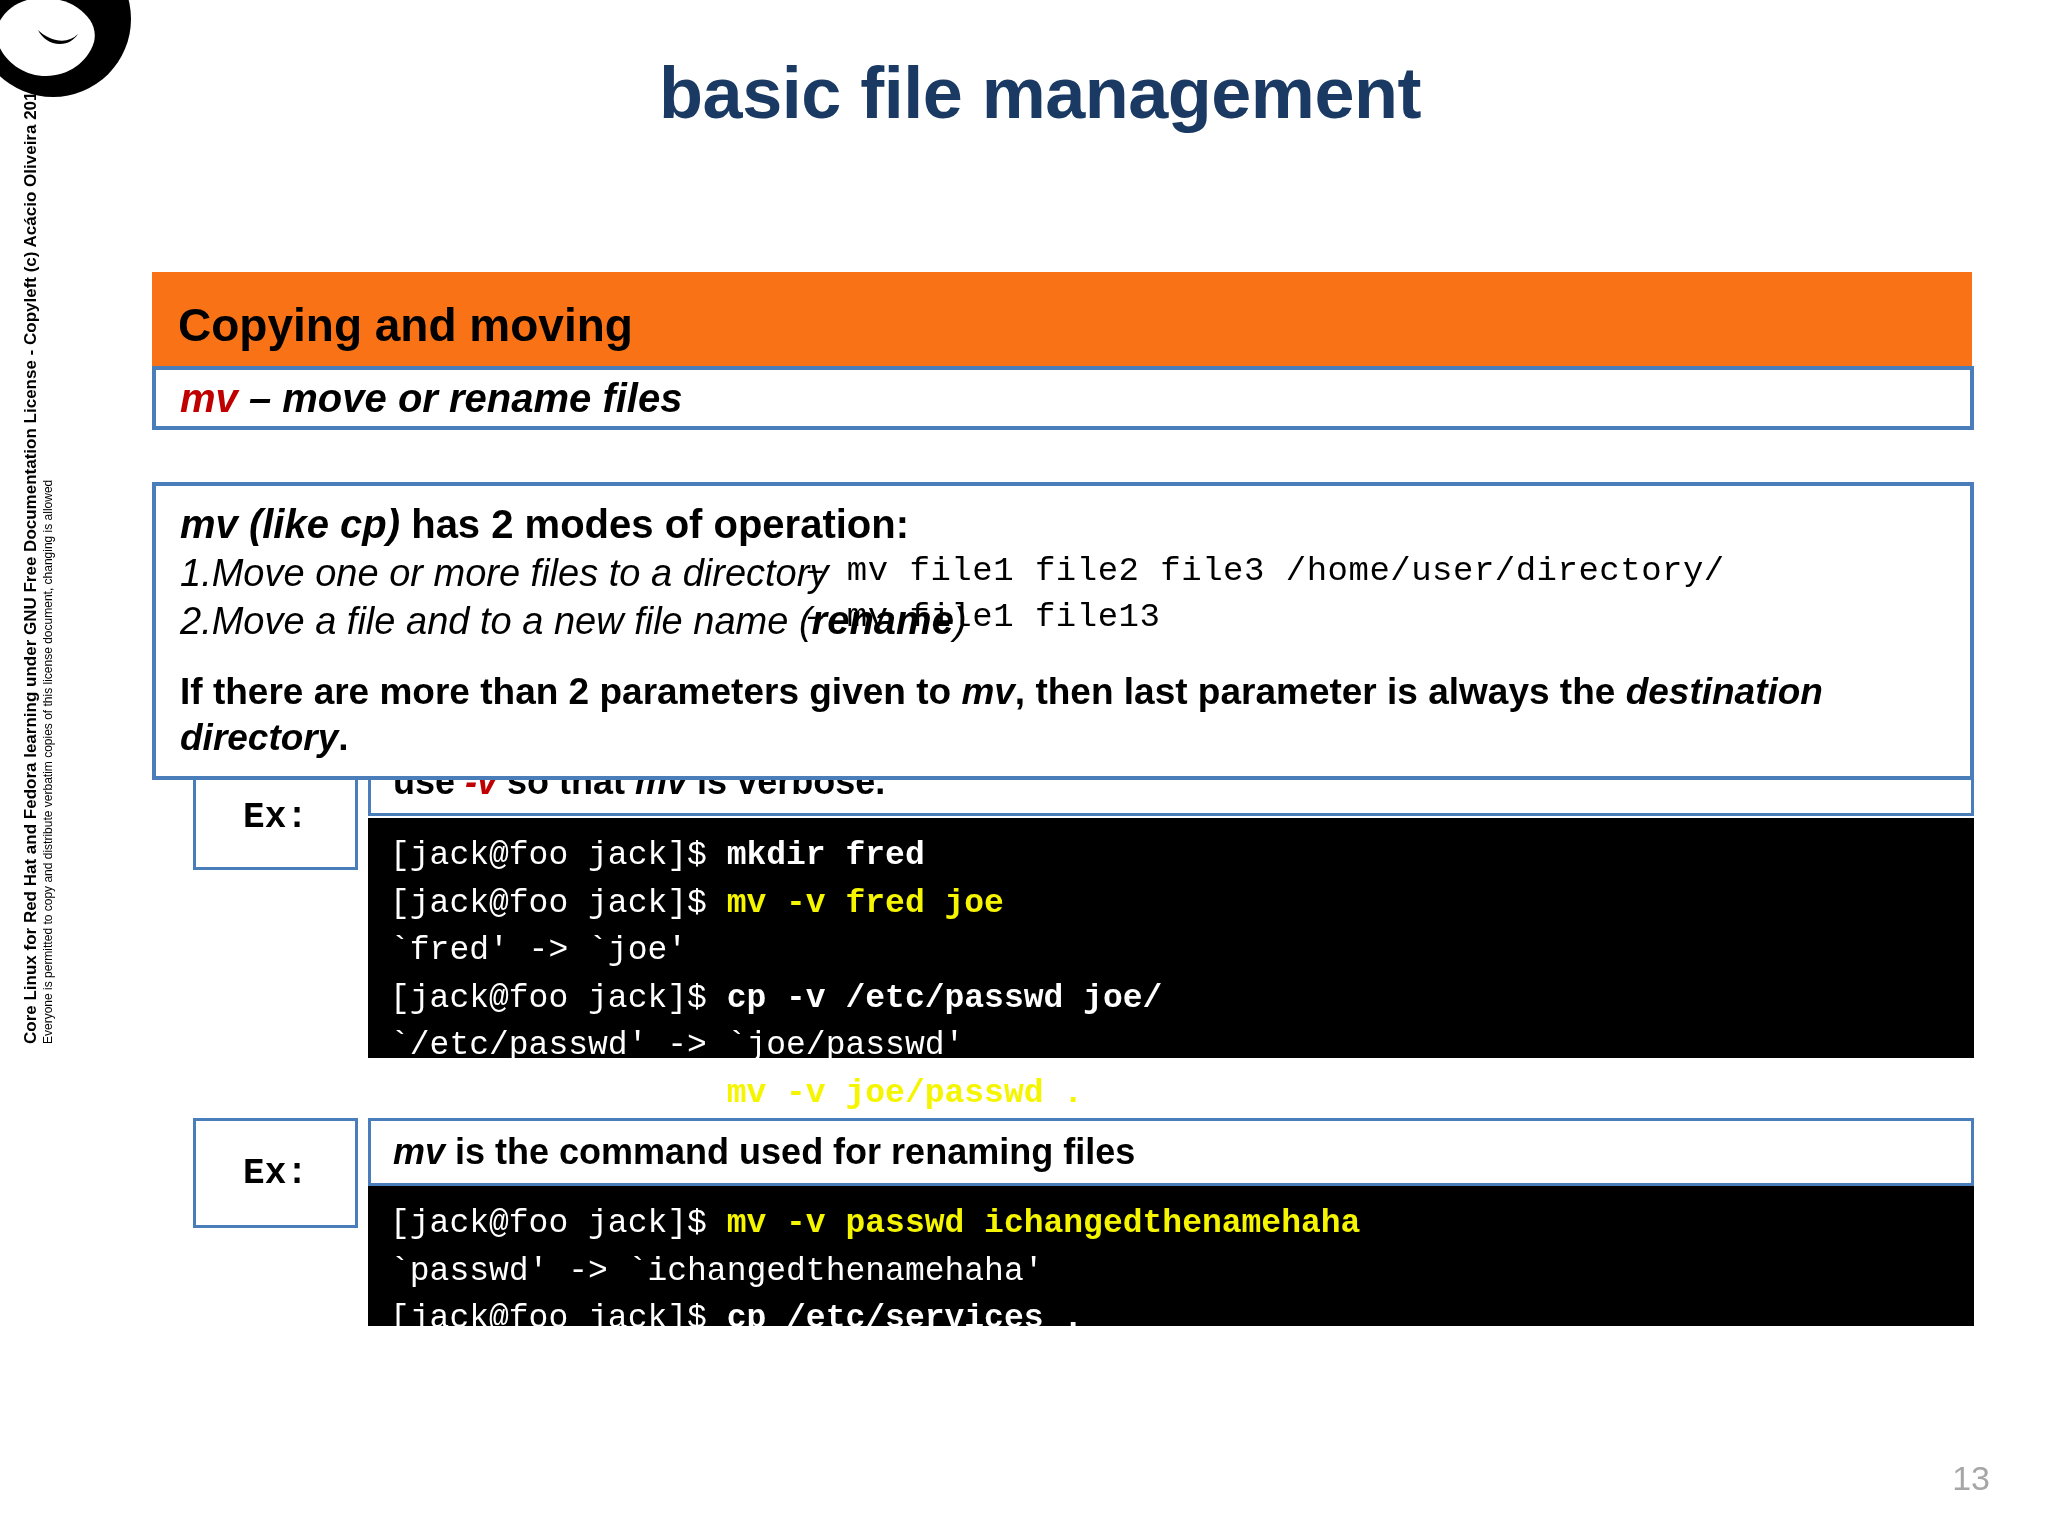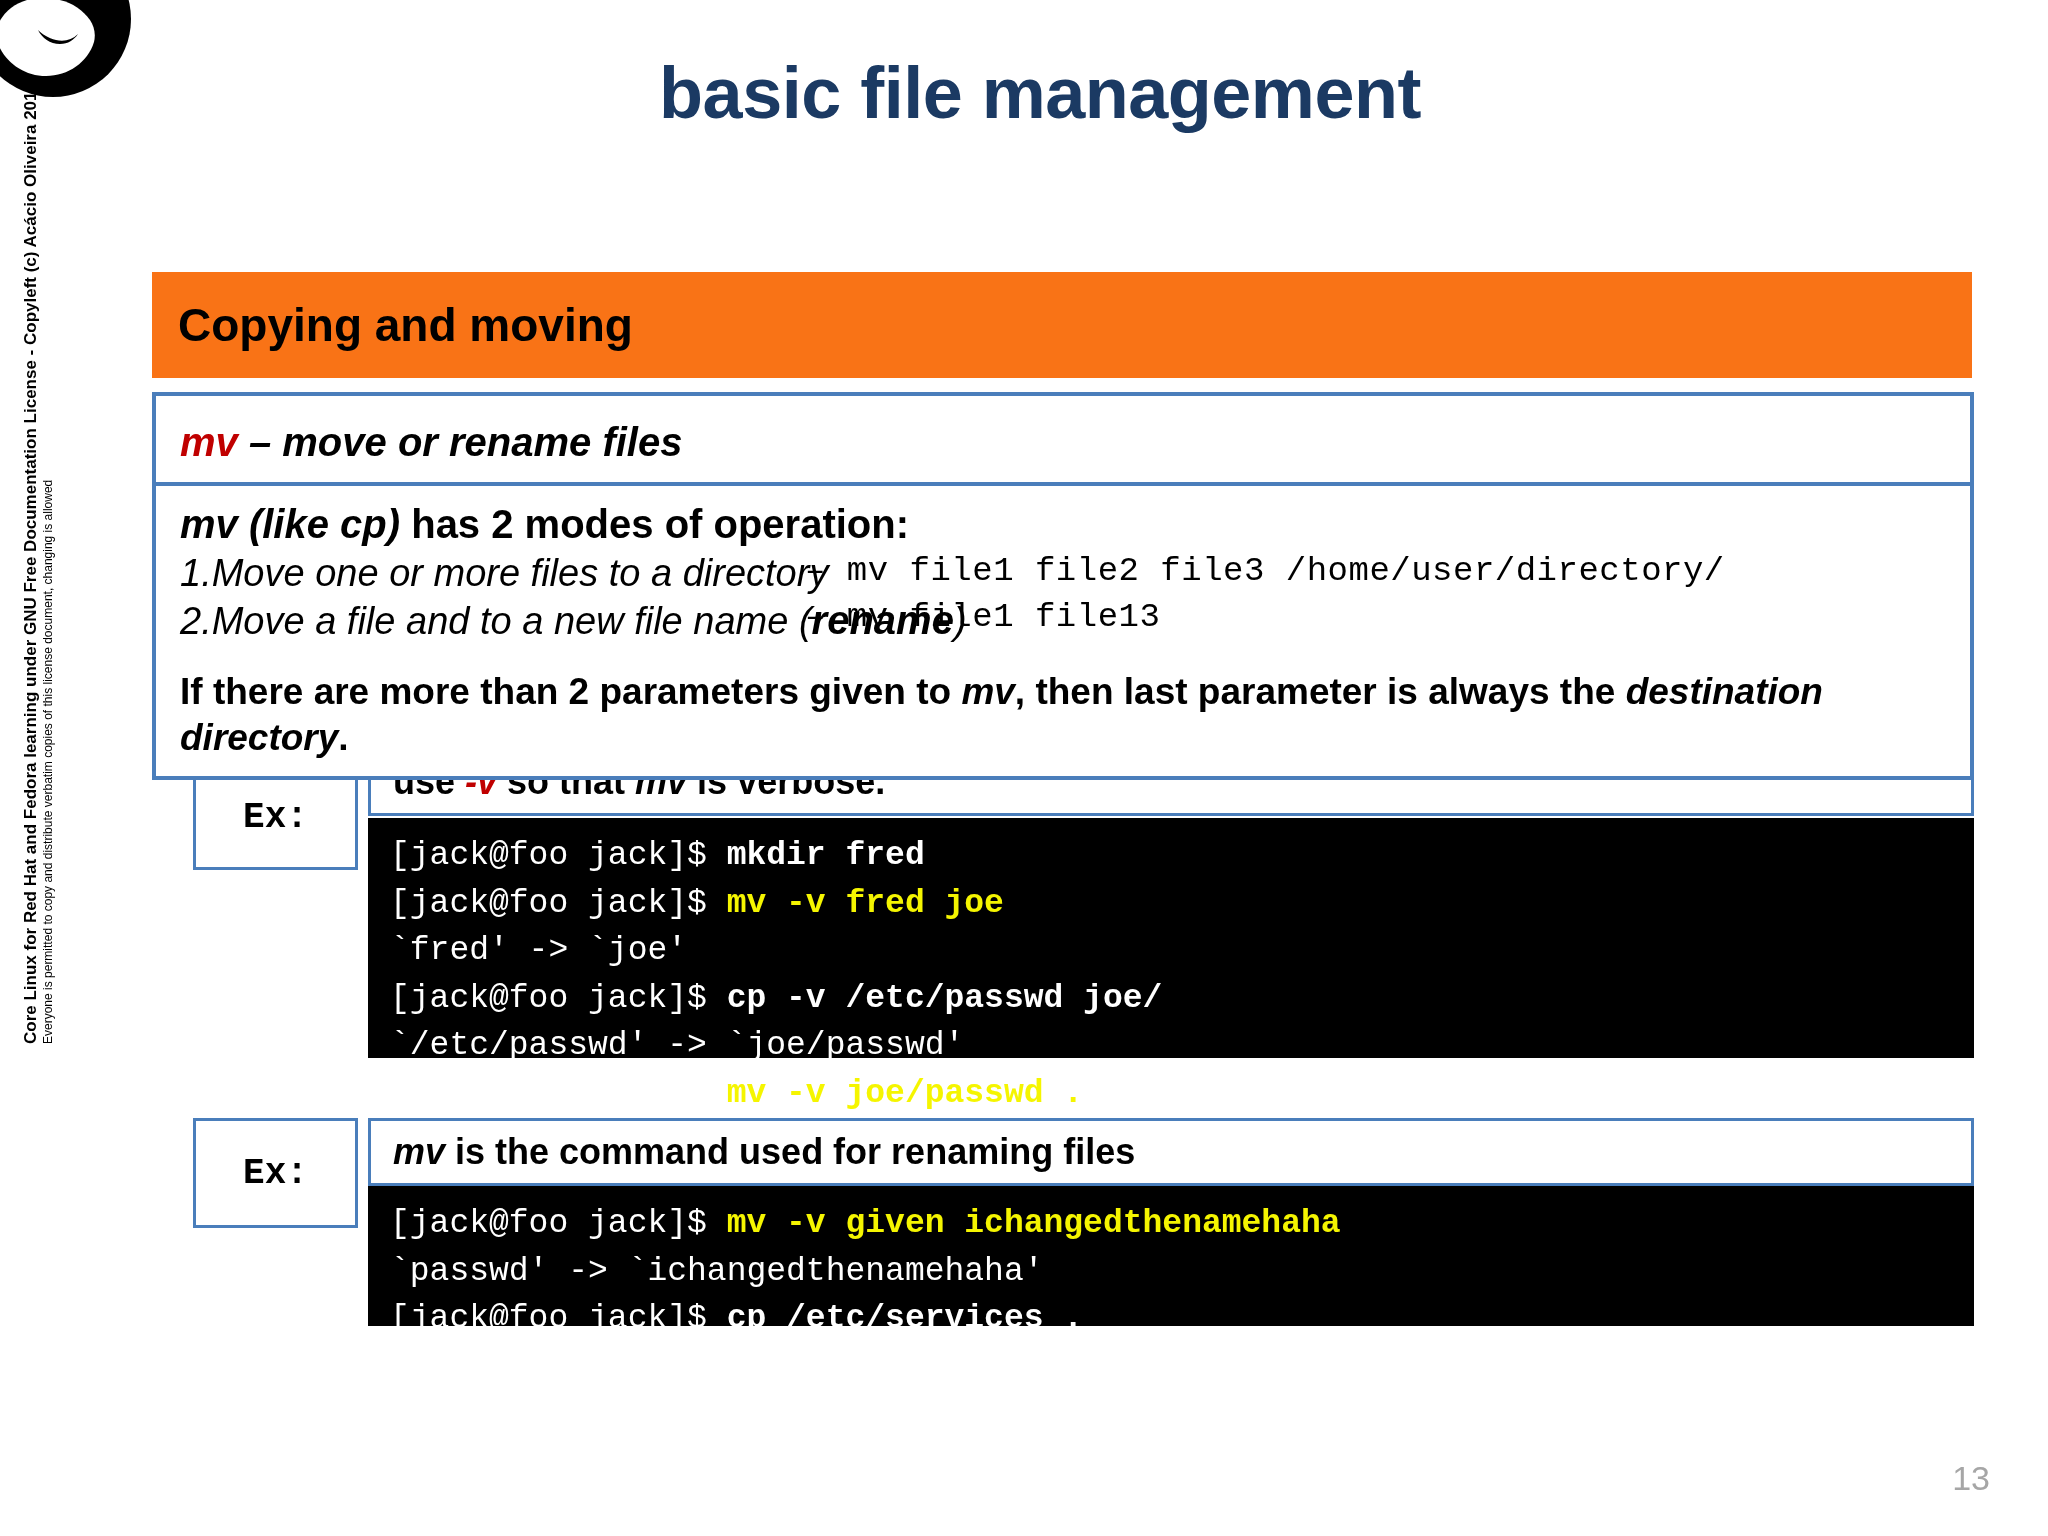--- a/index.html
+++ b/index.html
@@ -30,21 +30,21 @@
     font-family:"Liberation Sans",sans-serif;
     transform-origin:left center;
   }
   
   .boxed{
     position:absolute;background:#ffffff;
     border:4px solid #4A7EBB;
     box-sizing:border-box;
   }
   
-  #mv-head-box{left:152px;top:392px;width:1822px;height:99px;padding-left:46px;}
+  #mv-head-box{left:152px;top:366px;width:1822px;height:64px;padding-left:46px;}
   #mv-head-box .inner{
     position:absolute;left:24px;top:50%;transform:translateY(-50%);
     font-size:40px;font-weight:bold;font-style:italic;white-space:nowrap;
   }
   .red{color:#C00000;}
   
   #mv-desc-box{left:152px;top:482px;width:1822px;height:298px;}
   #mv-desc-inner{position:absolute;left:24px;top:14px;right:10px;}
   .line-head{font-size:40px;font-weight:bold;white-space:nowrap;line-height:1.24;}
   .like-cp{font-weight:bold;font-style:italic;}
@@ -186,20 +186,20 @@
 <div class="ex-box" id="ex-box-2">
   <span>Ex:</span>
 </div>
 
 <div class="cap-box" id="cap-2">
   <div class="t">
     <i>mv</i><span> is the command used for renaming files</span>
   </div>
 </div>
 
-<div class="terminal" id="term-2"><span class="tl"><span class="prompt">[jack@foo jack]$ </span><span class="ycmd">mv -v given ichangedthenamehaha</span></span><span class="tl"><span class="out">`passwd' -&gt; `ichangedthenamehaha'</span></span><span class="tl"><span class="prompt">[jack@foo jack]$ </span><span class="wcmd">cp /etc/services .</span></span></div>
+<div class="terminal" id="term-2"><span class="tl"><span class="prompt">[jack@foo jack]$ </span><span class="ycmd">mv -v passwd ichangedthenamehaha</span></span><span class="tl"><span class="out">`passwd' -&gt; `ichangedthenamehaha'</span></span><span class="tl"><span class="prompt">[jack@foo jack]$ </span><span class="wcmd">cp /etc/services .</span></span></div>
 
 <div id="license">
   <div class="l1">Core Linux for Red Hat and Fedora learning under GNU Free Documentation License  -  Copyleft (c) Acácio Oliveira 2012</div>
   <div class="l2">Everyone is permitted to copy and distribute verbatim copies of this license document, changing is allowed</div>
 </div>
 
 <div id="pagenum">13</div>
 
 </body></html>

